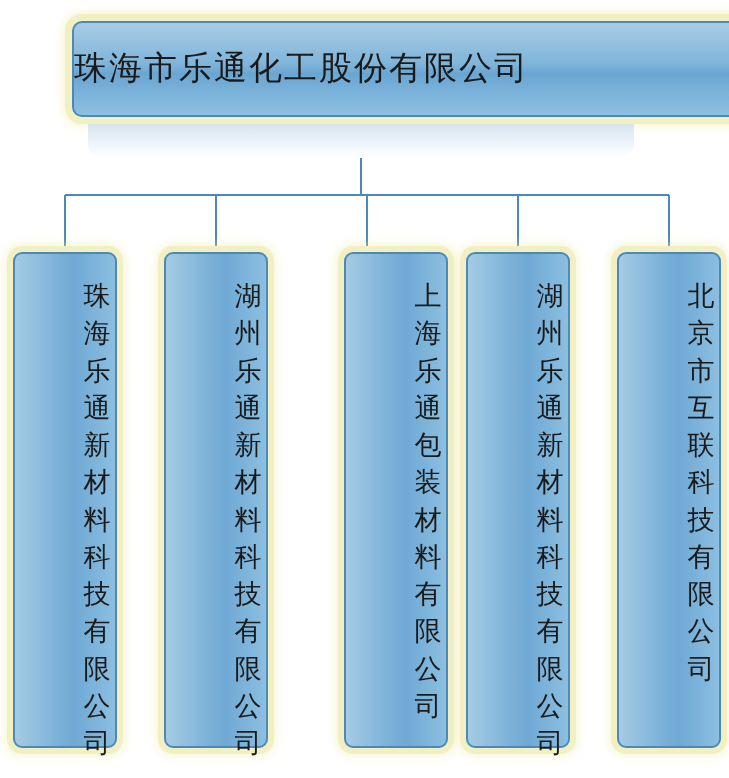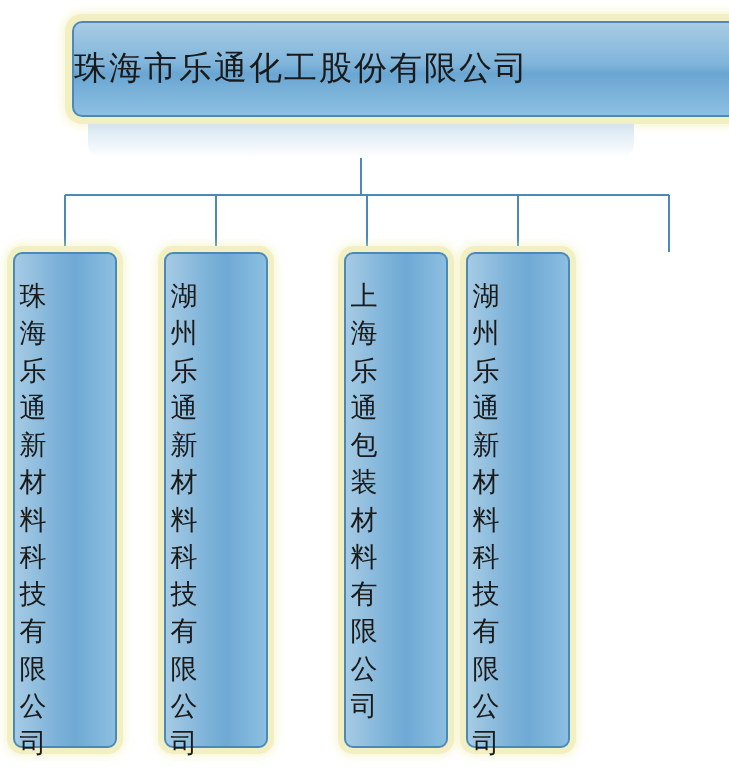--- a/index.html
+++ b/index.html
@@ -72,21 +72,21 @@
     top: 252px;
     width: 104px;
     height: 496px;
     box-sizing: border-box;
     border: 2px solid #4a89b8;
     border-radius: 9px;
     background: linear-gradient(to right, #a6cbe4 0%, #7eb3d9 40%, #6fa9d4 60%, #8cbfe1 100%);
     box-shadow: 0 0 0 6px #f2f0c2, 0 0 9px 8px rgba(240,237,170,0.5);
     display: flex;
     align-items: flex-start;
-    justify-content: flex-start;
+    justify-content: flex-end;
     padding-top: 24px;
     color: #1a1a1a;
   }
   .node-child .label {
     font-size: 27px;
     line-height: 1.38;
     text-align: center;
     width: 36px;
     word-break: break-all;
     letter-spacing: 0px;
@@ -129,14 +129,17 @@
   </div>
   <div class="node-child c1">
     <span class="label">湖州乐通新材料科技有限公司</span>
   </div>
   <div class="node-child c2">
     <span class="label">上海乐通包装材料有限公司</span>
   </div>
   <div class="node-child c3">
     <span class="label">湖州乐通新材料科技有限公司</span>
   </div>
+  <div class="node-child c4">
+    <span class="label">北京市互联科技有限公司</span>
+  </div>
 
 </div>
 
 </body></html>

